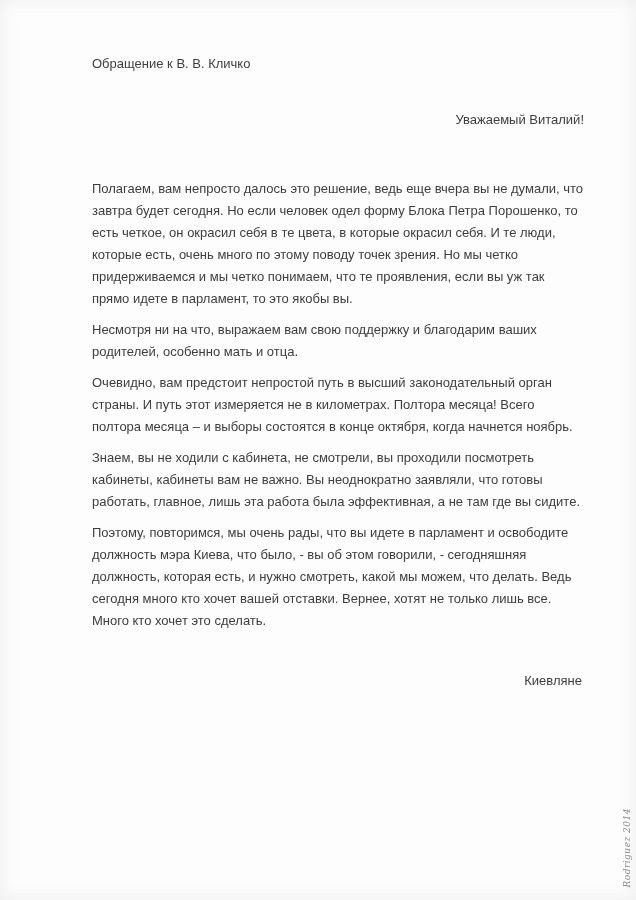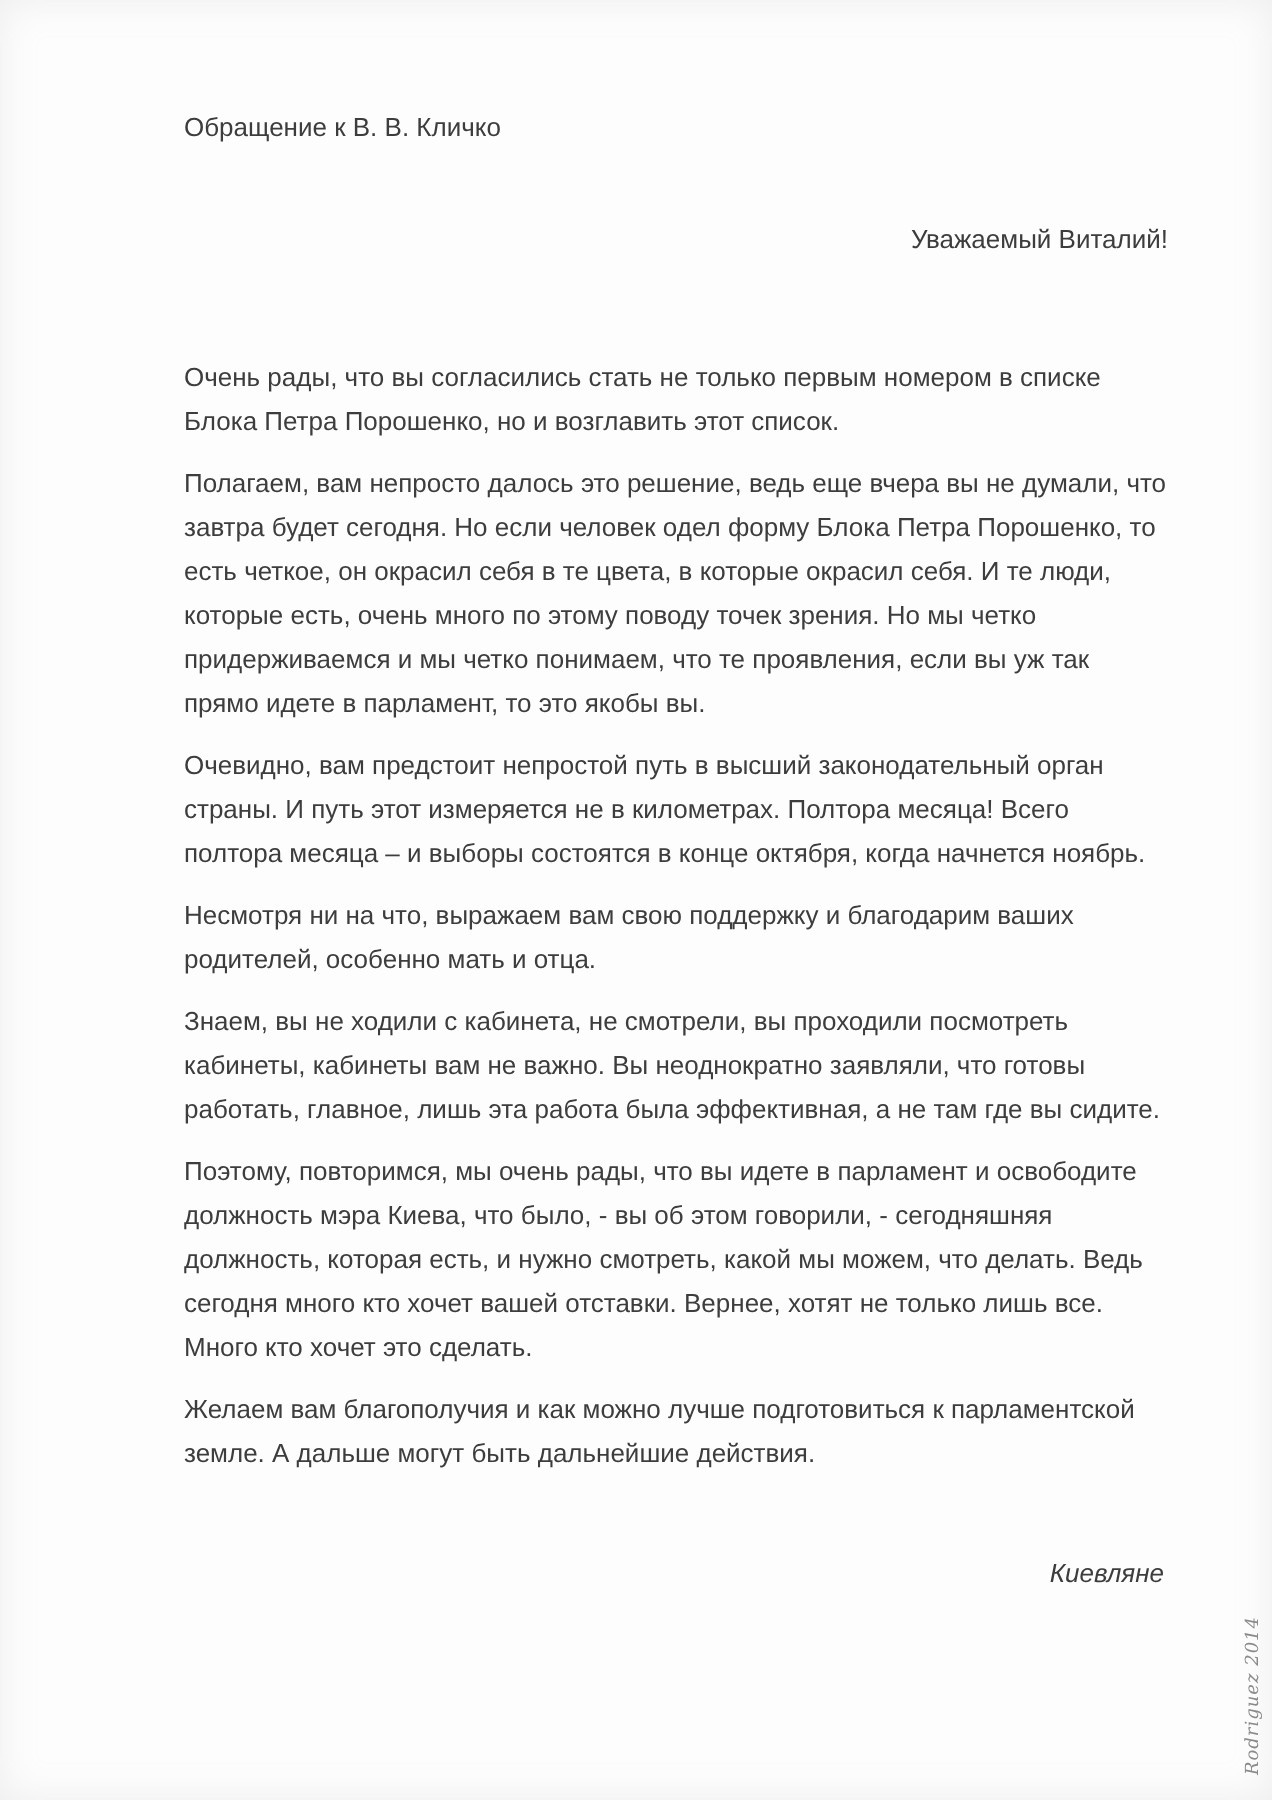--- a/index.html
+++ b/index.html
@@ -37,21 +37,20 @@
   }
   .para {
     font-size: 13px;
     line-height: 22px;
     margin: 0 0 9px 0;
     text-align: left;
   }
   .signature {
     font-size: 13px;
     line-height: 18px;
-    font-style: italic;
     text-align: right;
     margin-top: 40px;
     padding-right: 2px;
   }
   .watermark {
     position: absolute;
     right: 4px;
     bottom: 12px;
     writing-mode: vertical-rl;
     transform: rotate(180deg);
@@ -62,23 +61,21 @@
     color: #8a8a8a;
   }
 </style>
 </head>
 <body>
 
 <div class="page">
   <div class="content">
     <div class="doc-title">Обращение к В. В. Кличко</div>
     <div class="salutation">Уважаемый Виталий!</div>
-    <p class="para">Очень рады, что вы согласились стать не только первым номером в списке Блока Петра Порошенко, но и возглавить этот список.</p>
     <p class="para">Полагаем, вам непросто далось это решение, ведь еще вчера вы не думали, что завтра будет сегодня. Но если человек одел форму Блока Петра Порошенко, то есть четкое, он окрасил себя в те цвета, в которые окрасил себя. И те люди, которые есть, очень много по этому поводу точек зрения. Но мы четко придерживаемся и мы четко понимаем, что те проявления, если вы уж так прямо идете в парламент, то это якобы вы.</p>
+    <p class="para">Несмотря ни на что, выражаем вам свою поддержку и благодарим ваших родителей, особенно мать и отца.</p>
     <p class="para">Очевидно, вам предстоит непростой путь в высший законодательный орган страны. И путь этот измеряется не в километрах. Полтора месяца! Всего полтора месяца – и выборы состоятся в конце октября, когда начнется ноябрь.</p>
-    <p class="para">Несмотря ни на что, выражаем вам свою поддержку и благодарим ваших родителей, особенно мать и отца.</p>
     <p class="para">Знаем, вы не ходили с кабинета, не смотрели, вы проходили посмотреть кабинеты, кабинеты вам не важно. Вы неоднократно заявляли, что готовы работать, главное, лишь эта работа была эффективная, а не там где вы сидите.</p>
     <p class="para">Поэтому, повторимся, мы очень рады, что вы идете в парламент и освободите должность мэра Киева, что было, - вы об этом говорили, - сегодняшняя должность, которая есть, и нужно смотреть, какой мы можем, что делать. Ведь сегодня много кто хочет вашей отставки. Вернее, хотят не только лишь все. Много кто хочет это сделать.</p>
-    <p class="para">Желаем вам благополучия и как можно лучше подготовиться к парламентской земле. А дальше могут быть дальнейшие действия.</p>
     <div class="signature">Киевляне</div>
   </div>
   <div class="watermark">Rodriguez 2014</div>
 </div>
 
 </body></html>

